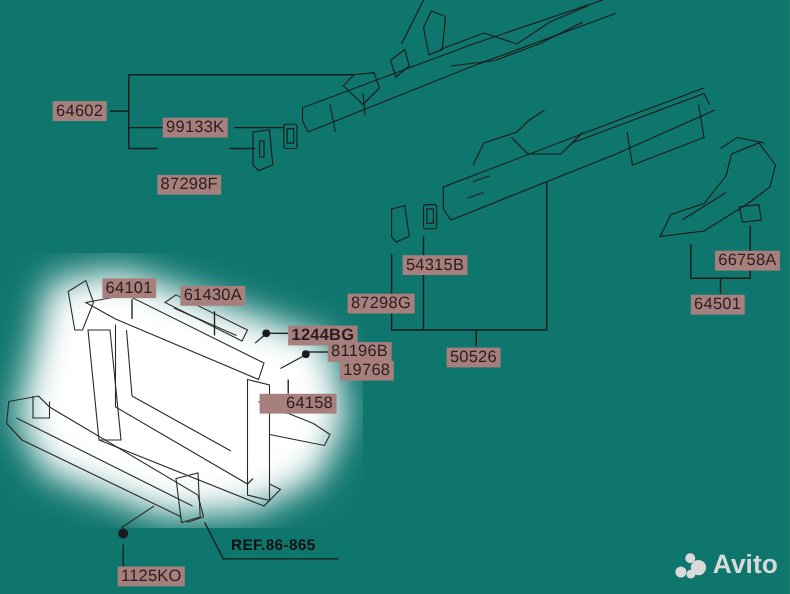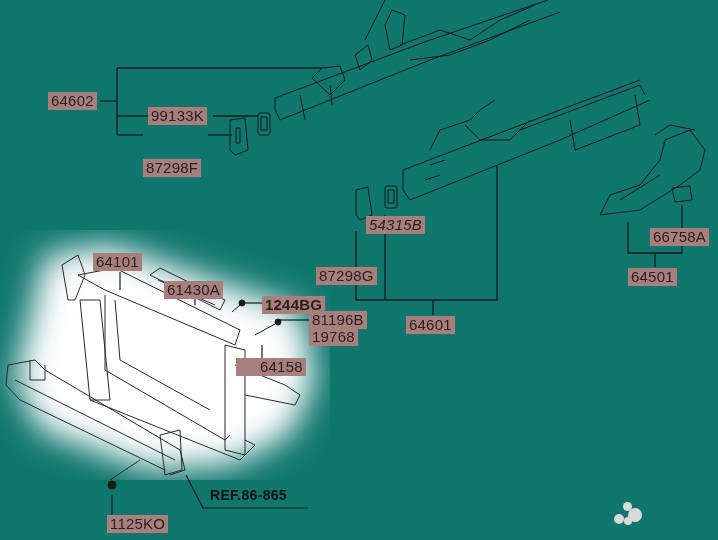--- a/index.html
+++ b/index.html
@@ -128,36 +128,37 @@
       <path d="M15 380 L175 460"></path>
       <path d="M30 360 L30 380 L45 380 L45 365"></path>
       <path d="M160 435 L180 430 L182 470 L165 475 Z"></path>
       <path d="M110 480 L140 460"></path>
     </g>
   </svg>
 
   <div class="label" style="left:48px;top:92px;">64602</div>
   <div class="label" style="left:148px;top:107px;">99133K</div>
   <div class="label" style="left:143px;top:127px;margin-top:32px;">87298F</div>
-  <div class="label" style="left:366px;top:216px;font-style:italic;">54315B</div>
+  <div class="label" style="left:366px;top:232px;">54315B</div>
   <div class="label" style="left:316px;top:267px;">87298G</div>
-  <div class="label" style="left:406px;top:316px;">64601</div>
+  <div class="label" style="left:406px;top:316px;">50526</div>
   <div class="label" style="left:650px;top:228px;">66758A</div>
   <div class="label" style="left:628px;top:268px;">64501</div>
   <div class="label" style="left:93px;top:253px;">64101</div>
-  <div class="label" style="left:164px;top:281px;">61430A</div>
+  <div class="label" style="left:164px;top:260px;">61430A</div>
   <div class="label" style="left:262px;top:296px;font-weight:bold;">1244BG</div>
-  <div class="label" style="left:309px;top:311px;">81196B</div>
+  <div class="label" style="left:298px;top:311px;">81196B</div>
   <div class="label" style="left:309px;top:328px;">19768</div>
   <div class="label" style="left:236px;top:358px;padding-left:24px;">64158</div>
   <div class="label" style="left:79px;top:515px;margin-left:28px;">1125KO</div>
 
   <div class="ref" style="left:210px;top:487px;">REF.86-865</div>
 
   <div class="watermark">
     <div class="wm-dots">
       <span style="left:0;top:14px;width:10px;height:10px;"></span>
       <span style="left:9px;top:2px;width:9px;height:9px;"></span>
       <span style="left:14px;top:8px;width:14px;height:14px;"></span>
       <span style="left:10px;top:17px;width:8px;height:8px;"></span>
     </div>
+    <span>Avito</span>
   </div>
 </div>
 
 </body></html>

